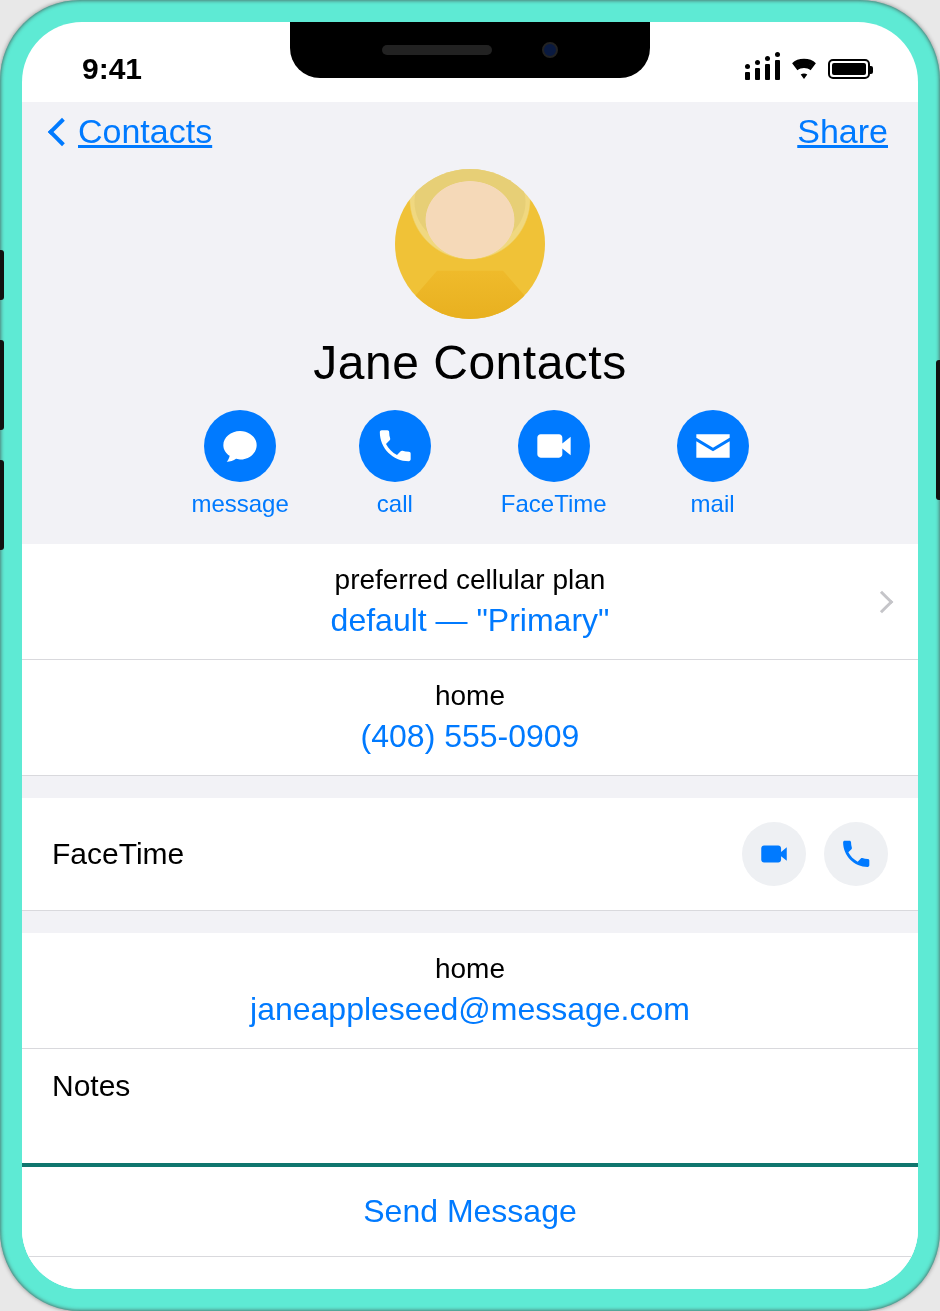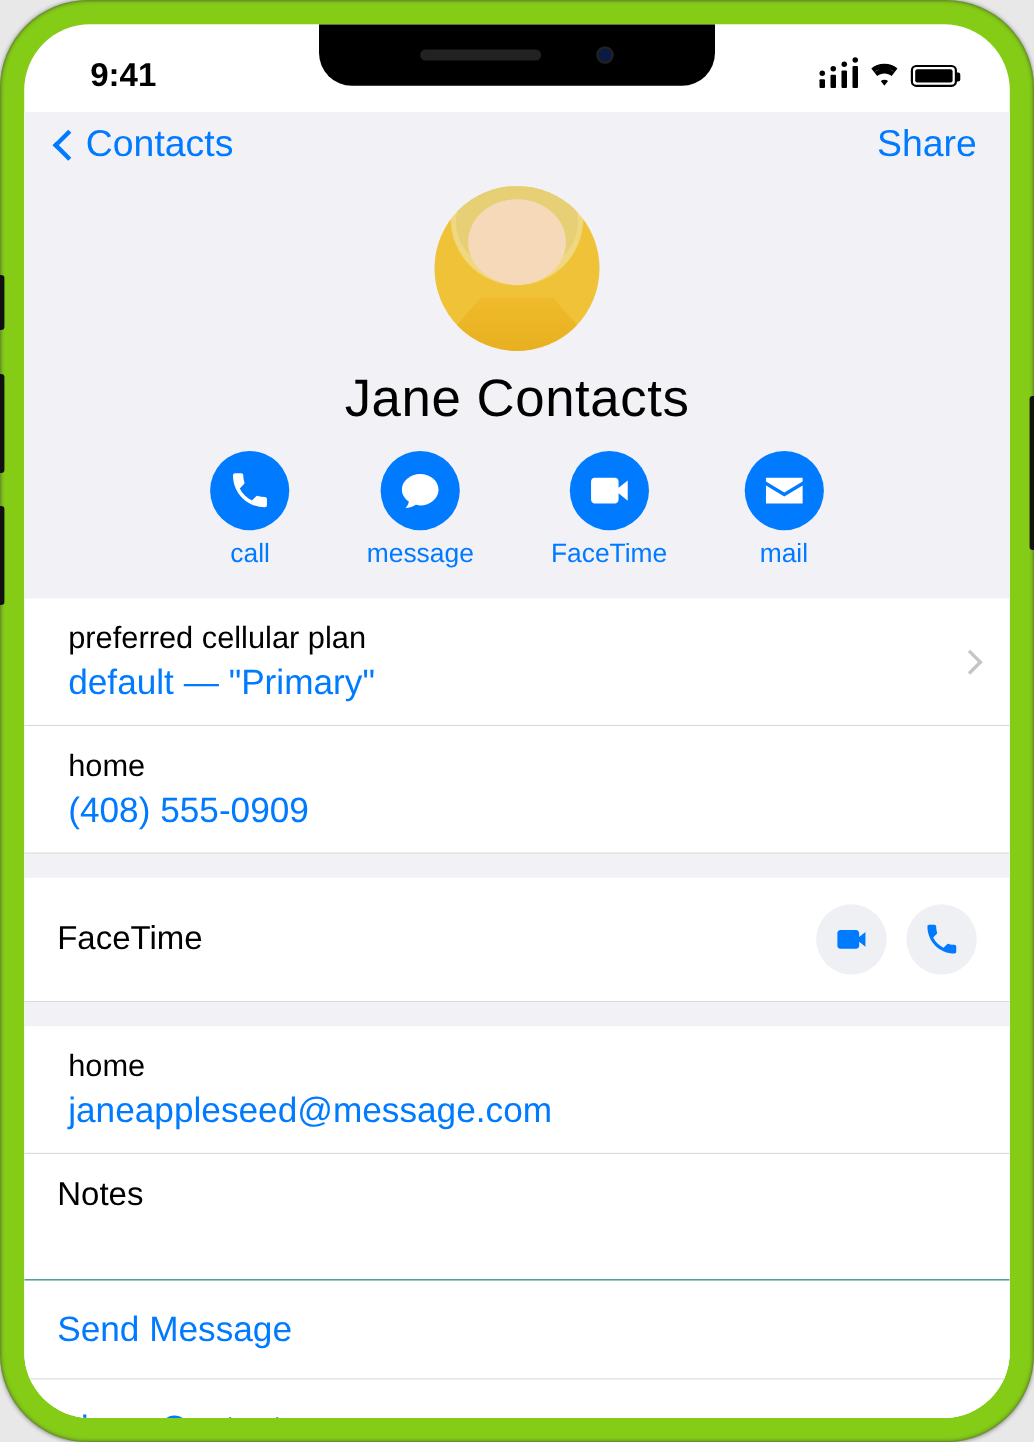--- a/index.html
+++ b/index.html
@@ -6,21 +6,21 @@
   body {
     font-family: -apple-system, "Helvetica Neue", Helvetica, Arial, sans-serif;
     background: #e8e8e8;
     display: flex;
     justify-content: center;
     padding: 0;
   }
   .phone-frame {
     width: 940px;
     height: 1311px;
-    background: #84cc16;
+    background: #5eead4;
     border-radius: 80px;
     padding: 22px;
     position: relative;
     box-shadow: 0 0 4px #888, inset 0 0 4px #444;
     overflow: hidden;
   }
   .phone-inner {
     width: 100%;
     height: 100%;
     background: #fff;
@@ -89,20 +89,21 @@
     background:#f2f2f6;
     height: calc(100% - 80px);
     overflow: hidden;
   }
   .nav-bar {
     display:flex; justify-content:space-between; align-items:center;
     padding: 10px 30px 12px;
     font-size: 34px;
     color: #007aff;
     background:#f2f2f6;
+    text-decoration:underline;
   }
   .back { display:flex; align-items:center; gap:4px; }
   .chevron-left {
     display:inline-block; width:20px; height:20px;
     border-left:4px solid #007aff; border-bottom:4px solid #007aff;
     transform:rotate(45deg); margin-right:2px;
   }
   .header {
     background:#f2f2f6;
     text-align:center;
@@ -149,20 +150,21 @@
     width:72px; height:72px; border-radius:50%; background:#007aff;
     display:flex; align-items:center; justify-content:center;
   }
   .action-circle svg { width:40px; height:40px; fill:#fff; }
 
   .list { background:#fff; }
   .row {
     padding: 20px 40px;
     border-bottom:1px solid #d9d9dd;
     position:relative;
+    text-align:center;
   }
   .row-label { font-size:28px; color:#000; margin-bottom:6px; }
   .row-value { font-size:32px; color:#007aff; }
   .section-spacer { height:22px; background:#f2f2f6; }
   .chevron-right {
     position:absolute; right:28px; top:50%; transform:translateY(-50%) rotate(-45deg);
     width:16px; height:16px;
     border-right:3px solid #c5c5c9; border-bottom:3px solid #c5c5c9;
   }
   .facetime-row {
@@ -174,22 +176,23 @@
   .ft-buttons { display:flex; gap:18px; }
   .ft-btn {
     width:64px; height:64px; border-radius:50%; background:#eef0f3;
     display:flex; align-items:center; justify-content:center;
   }
   .ft-btn svg { width:34px; height:34px; fill:#007aff; }
   .action-link-row {
     padding:26px 30px;
     font-size:32px; color:#007aff;
     border-bottom:1px solid #d9d9dd;
-  }
-  .notes-row { padding:20px 30px 60px; font-size:30px; border-bottom:1px solid #0f766e;}
+    text-align:center;
+  }
+  .notes-row { padding:20px 30px 60px; font-size:30px; border-bottom:4px solid #0f766e;}
 
   
   .side-btn{position:absolute; background:#111; border-radius:3px;}
   .sbtn-mute{left:-4px; top:250px; width:8px; height:50px;}
   .sbtn-volu{left:-4px; top:340px; width:8px; height:90px;}
   .sbtn-vold{left:-4px; top:460px; width:8px; height:90px;}
   .sbtn-pwr{right:-4px; top:360px; width:8px; height:140px;}
 </style>
 </head>
 <body>
@@ -249,32 +252,32 @@
 
       <div class="header">
         <div class="avatar">
             <div class="sky"></div>
           </div>
         <div class="contact-name">Jane Contacts</div>
         <div class="actions">
           <div class="action">
             <div class="action-circle">
               <svg viewBox="0 0 24 24">
-                  <path d="M6.6 10.8c1.4 2.8 3.8 5.2 6.6 6.6l2.2-2.2c.3-.3.7-.4 1.1-.3 1.2.4 2.5.6 3.8.6.6 0 1.1.5 1.1 1.1V20c0 .6-.5 1.1-1.1 1.1C10.7 21.1 2.9 13.3 2.9 3.7 2.9 3.1 3.4 2.6 4 2.6h3.4c.6 0 1.1.5 1.1 1.1 0 1.3.2 2.6.6 3.8.1.4 0 .8-.3 1.1l-2.2 2.2z"></path>
-                </svg>
-            </div>
-            <span>call</span>
+                  <path d="M12 3C6.5 3 2 6.9 2 11.5c0 2.6 1.5 4.9 3.8 6.4-.2 1.2-.8 2.6-1.8 3.6 2 0 4.2-.8 5.6-1.8 0 0 1.5.4 2.4.4 5.5 0 10-3.9 10-8.6S17.5 3 12 3z"></path>
+                </svg>
+            </div>
+            <span>message</span>
           </div>
           <div class="action">
             <div class="action-circle">
               <svg viewBox="0 0 24 24">
-                  <path d="M12 3C6.5 3 2 6.9 2 11.5c0 2.6 1.5 4.9 3.8 6.4-.2 1.2-.8 2.6-1.8 3.6 2 0 4.2-.8 5.6-1.8 0 0 1.5.4 2.4.4 5.5 0 10-3.9 10-8.6S17.5 3 12 3z"></path>
-                </svg>
-            </div>
-            <span>message</span>
+                  <path d="M6.6 10.8c1.4 2.8 3.8 5.2 6.6 6.6l2.2-2.2c.3-.3.7-.4 1.1-.3 1.2.4 2.5.6 3.8.6.6 0 1.1.5 1.1 1.1V20c0 .6-.5 1.1-1.1 1.1C10.7 21.1 2.9 13.3 2.9 3.7 2.9 3.1 3.4 2.6 4 2.6h3.4c.6 0 1.1.5 1.1 1.1 0 1.3.2 2.6.6 3.8.1.4 0 .8-.3 1.1l-2.2 2.2z"></path>
+                </svg>
+            </div>
+            <span>call</span>
           </div>
           <div class="action">
             <div class="action-circle">
               <svg viewBox="0 0 24 24">
                   <path d="M17 10.5V7c0-1.1-.9-2-2-2H4C2.9 5 2 5.9 2 7v10c0 1.1.9 2 2 2h11c1.1 0 2-.9 2-2v-3.5l5 4v-11l-5 4z"></path>
                 </svg>
             </div>
             <span>FaceTime</span>
           </div>
           <div class="action">

